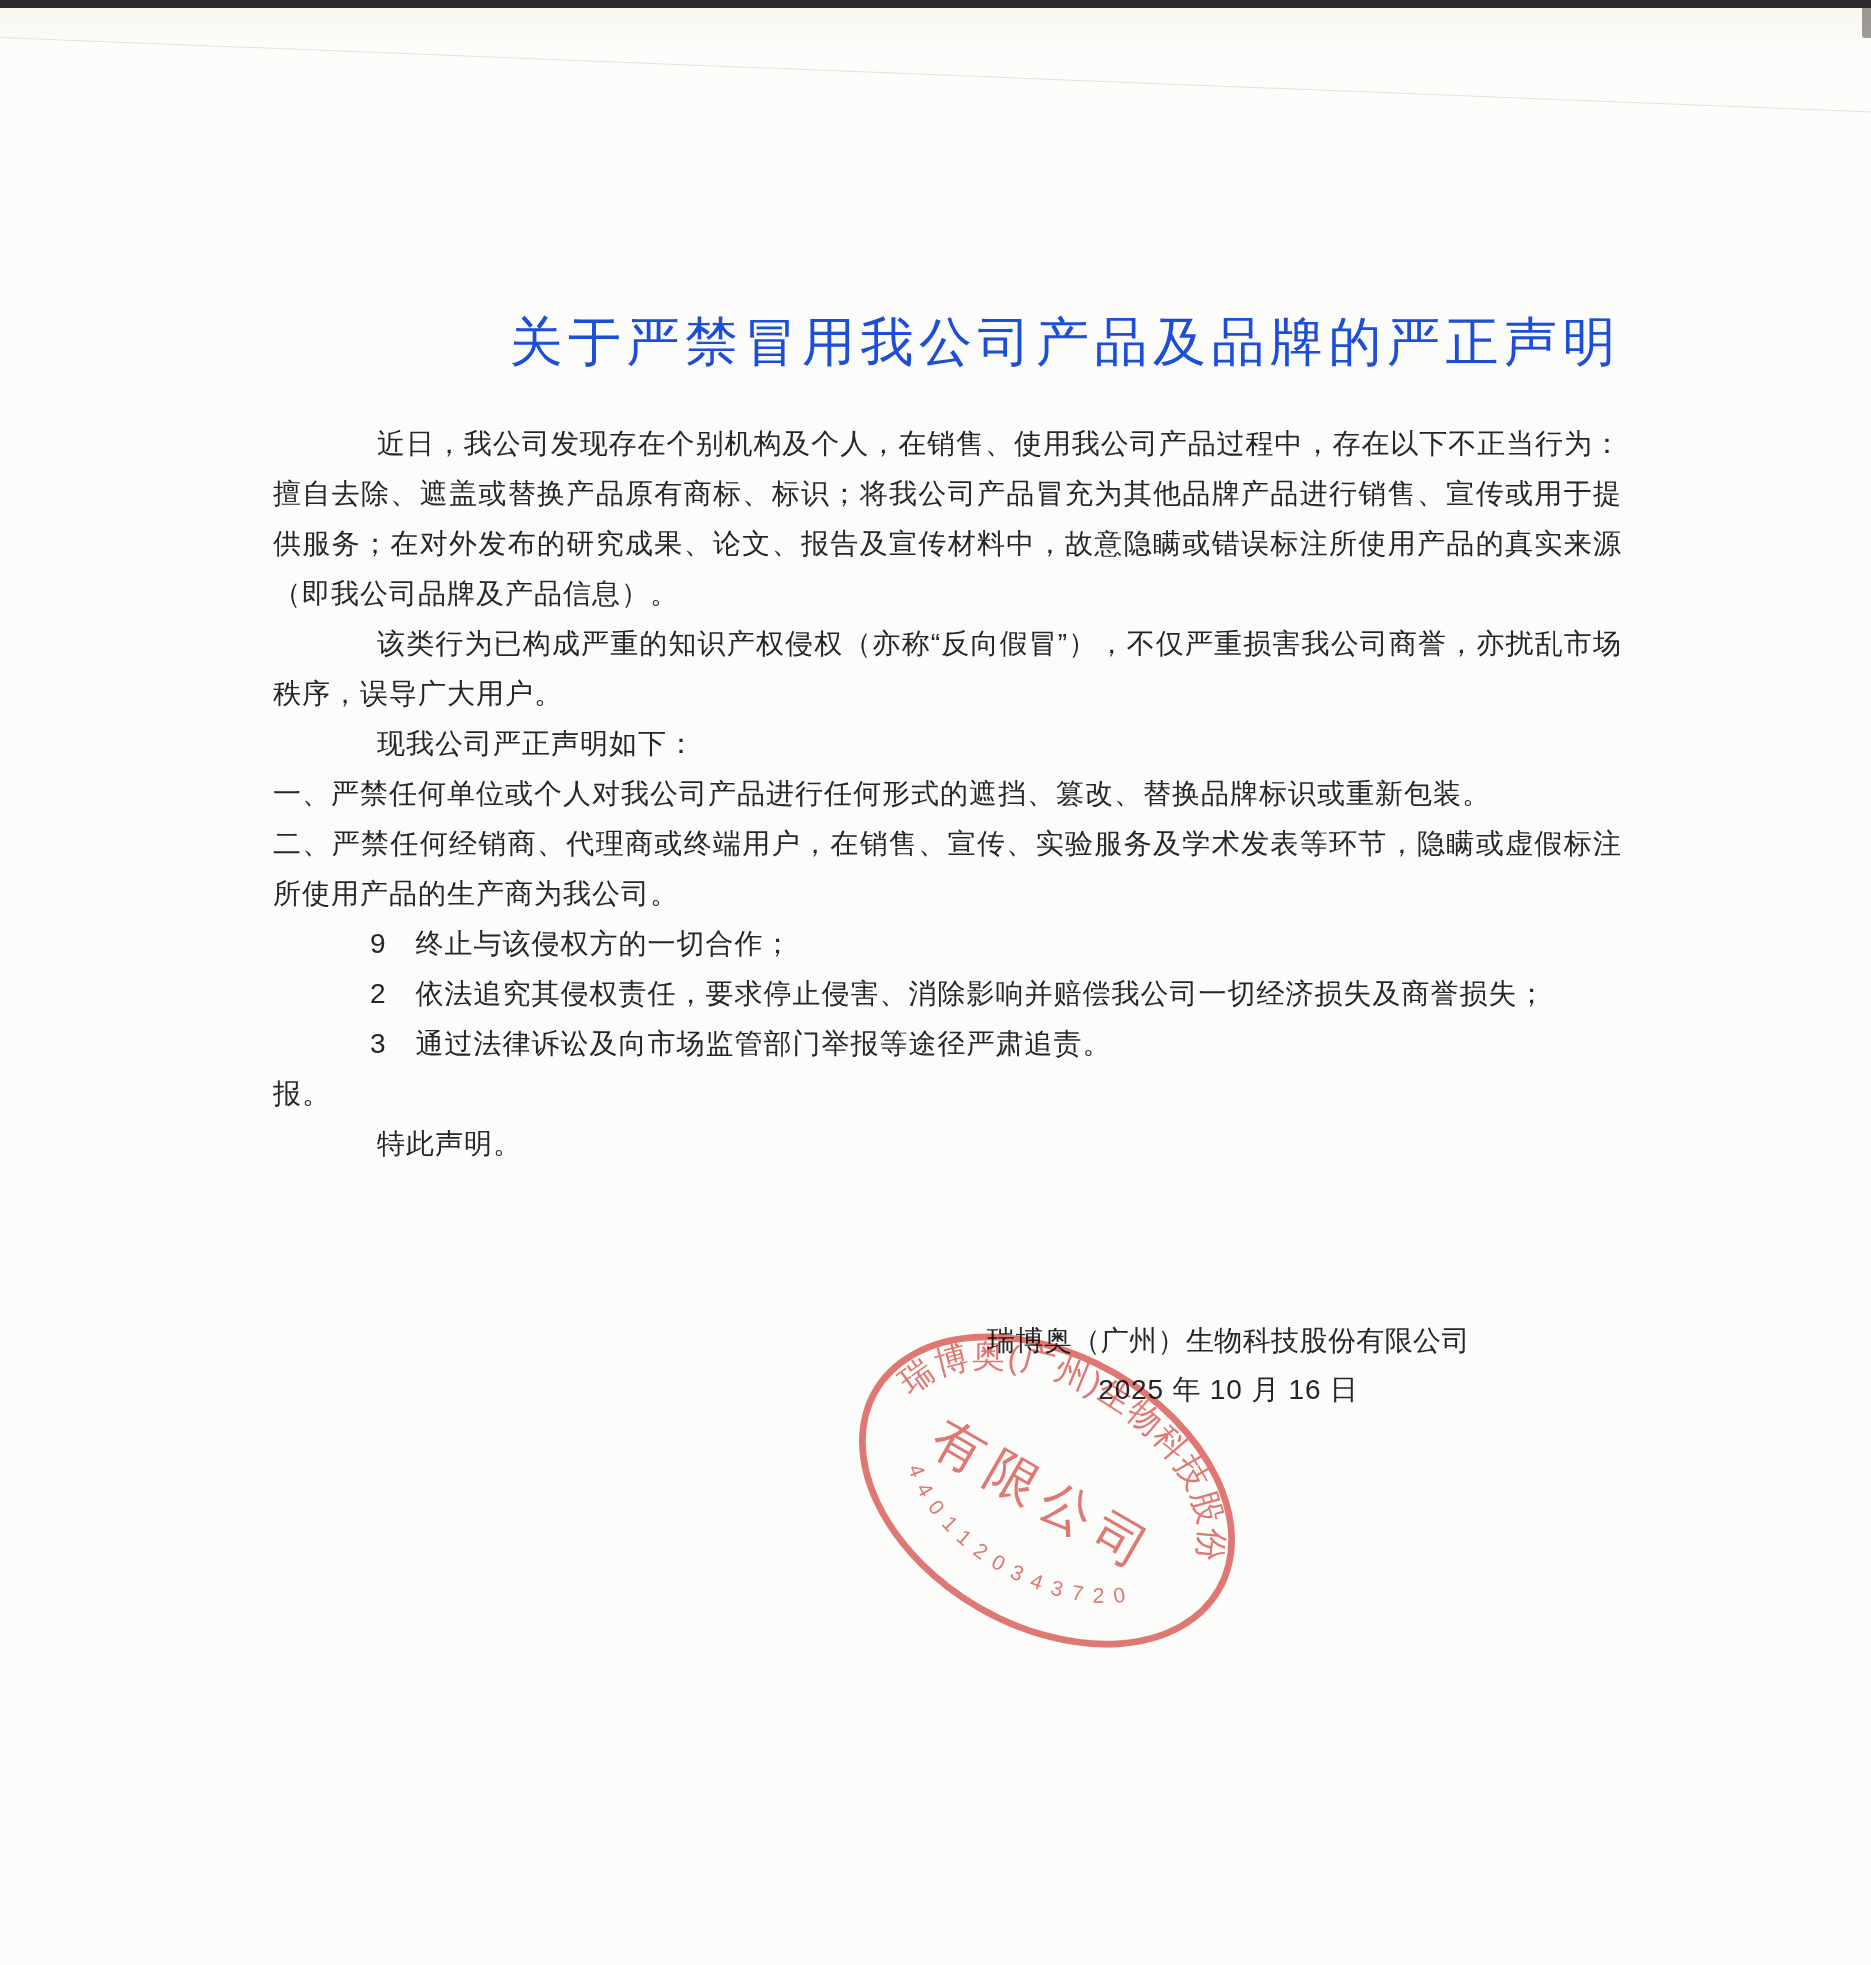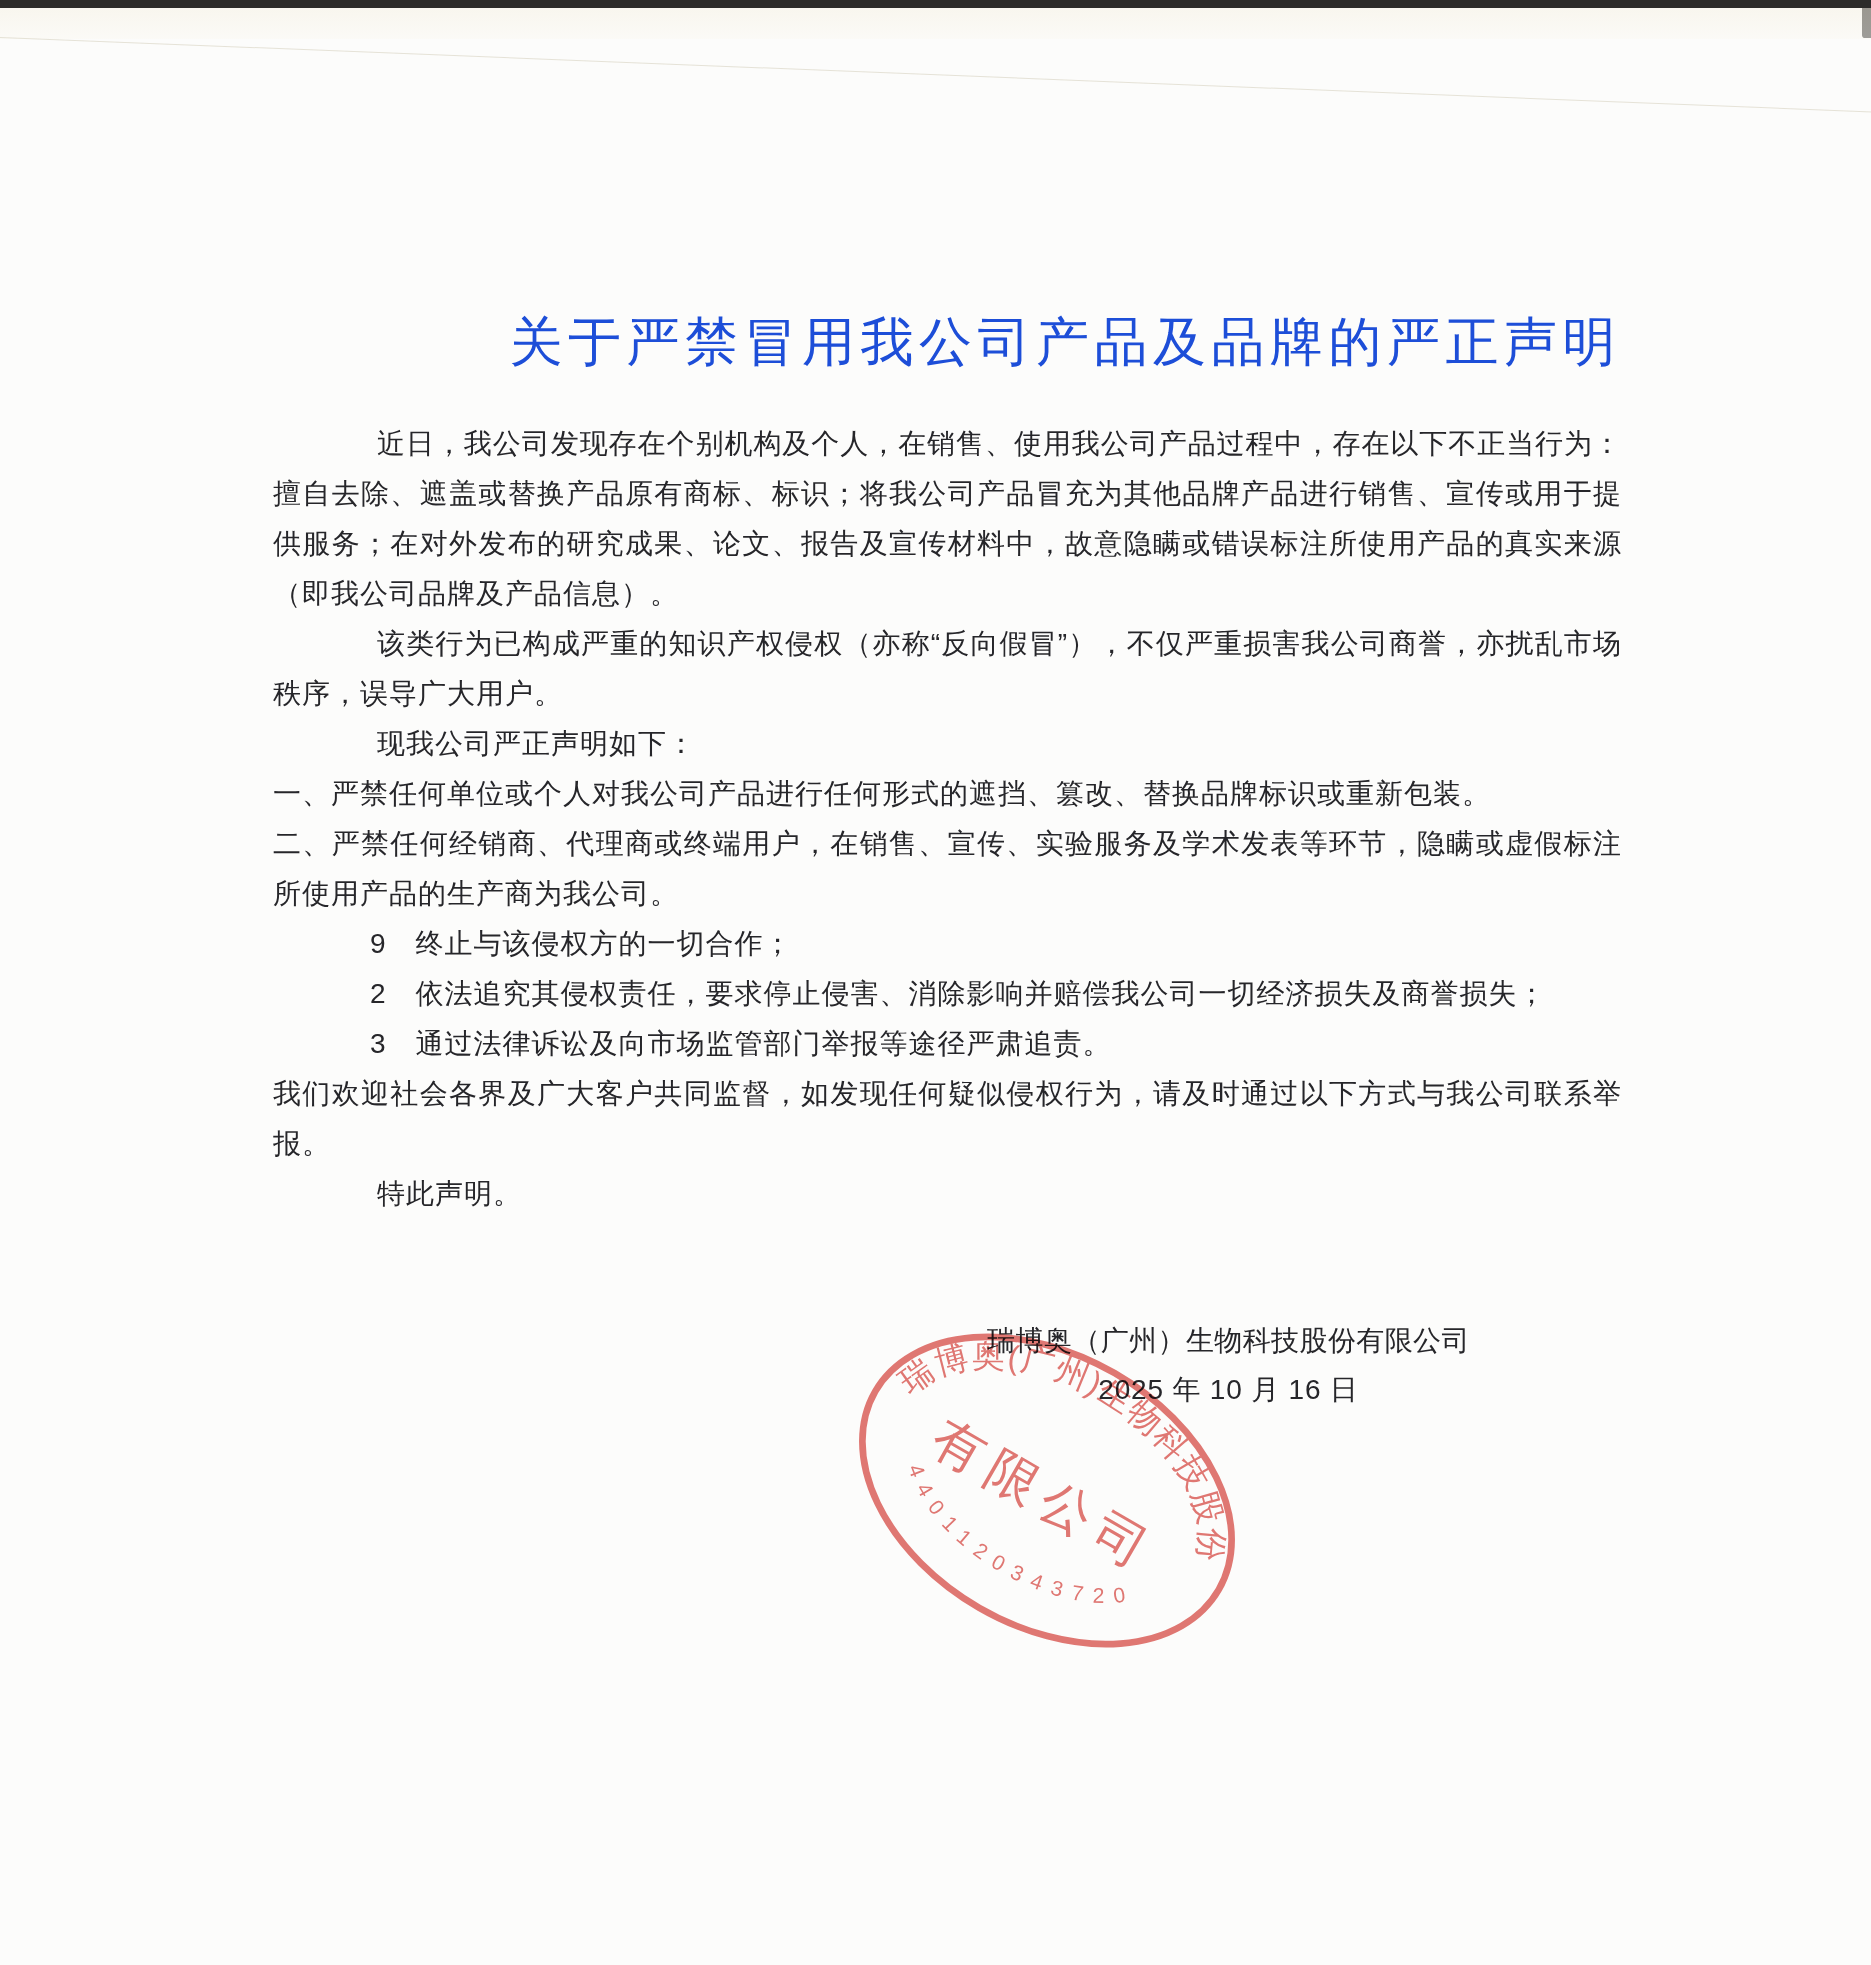--- a/index.html
+++ b/index.html
@@ -65,21 +65,20 @@
     <div class="line">（即我公司品牌及产品信息）。</div>
     <div class="line ind j">该类行为已构成严重的知识产权侵权（亦称“反向假冒”），不仅严重损害我公司商誉，亦扰乱市场</div>
     <div class="line">秩序，误导广大用户。</div>
     <div class="line ind">现我公司严正声明如下：</div>
     <div class="line">一、严禁任何单位或个人对我公司产品进行任何形式的遮挡、篡改、替换品牌标识或重新包装。</div>
     <div class="line j">二、严禁任何经销商、代理商或终端用户，在销售、宣传、实验服务及学术发表等环节，隐瞒或虚假标注</div>
     <div class="line">所使用产品的生产商为我公司。</div>
     <div class="line sub">9　终止与该侵权方的一切合作；</div>
     <div class="line sub">2　依法追究其侵权责任，要求停止侵害、消除影响并赔偿我公司一切经济损失及商誉损失；</div>
     <div class="line sub">3　通过法律诉讼及向市场监管部门举报等途径严肃追责。</div>
-    <div class="line j">我们欢迎社会各界及广大客户共同监督，如发现任何疑似侵权行为，请及时通过以下方式与我公司联系举</div>
     <div class="line">报。</div>
     <div class="line ind">特此声明。</div>
   </div>
 
   <div class="sig-company">瑞博奥（广州）生物科技股份有限公司</div>
   <div class="sig-date">2025 年 10 月 16 日</div>
 
   <svg class="stamp" viewBox="0 0 1160 960" xmlns="http://www.w3.org/2000/svg" xmlns:xlink="http://www.w3.org/1999/xlink">
     <g transform="rotate(30 580 480)" fill="#dc5a55">
       <ellipse cx="580" cy="480" rx="505" ry="345" fill="none" stroke="#dc5a55" stroke-width="17"></ellipse>

